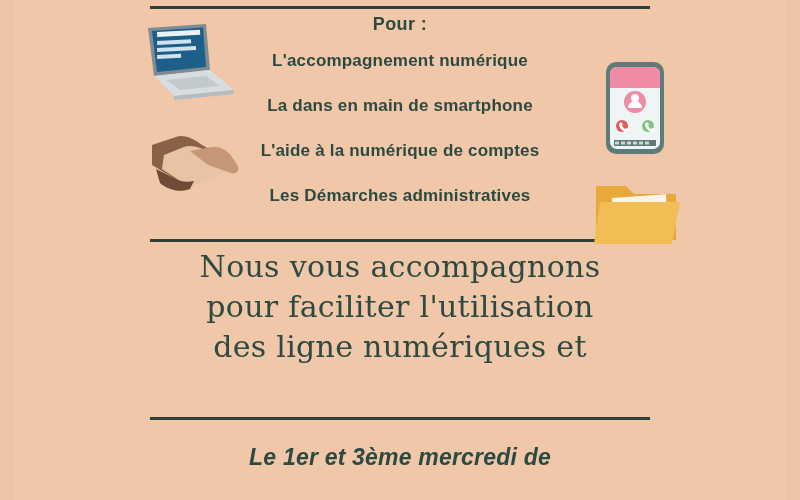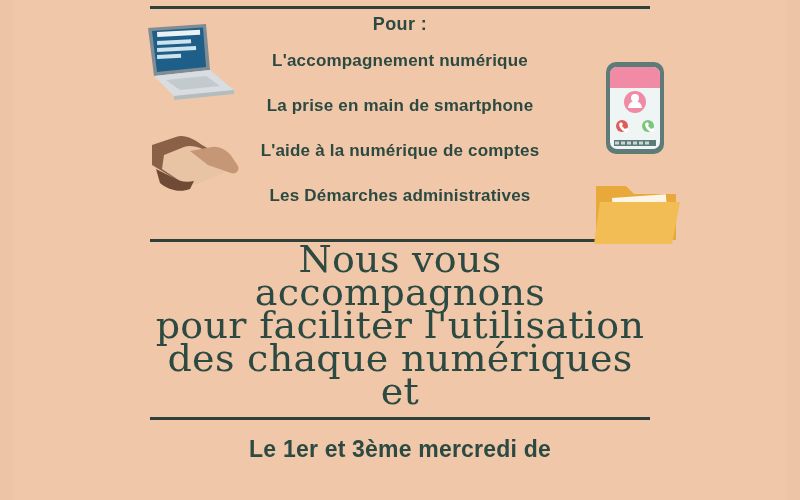--- a/index.html
+++ b/index.html
@@ -68,37 +68,38 @@
     letter-spacing: 0.2px;
     margin: 0 0 25px 0;
   }
   .list-item:last-child { margin-bottom: 12px; }
 
   .script-block {
     top: 243px;
   }
   .script-line {
     font-family: "DejaVu Serif", serif;
-    font-size: 38px;
+    font-size: 30px;
     line-height: 33px;
     color: #2c4a42;
     letter-spacing: 0.3px;
-    margin: 0;
+    margin: 7px;
   }
 
   .schedule-block {
     top: 432px;
   }
   .schedule-line {
     font-size: 23px;
     font-weight: bold;
     color: #2c4a42;
     line-height: 34px;
     letter-spacing: 0.2px;
-    margin: 0;
+    margin: 8px;
+    font-style: italic;
   }
 
   
   .illu { position: absolute; }
 
   
   .laptop { left: 144px; top: 22px; width: 94px; height: 78px; }
 
   
   .handshake { left: 150px; top: 125px; width: 92px; height: 74px; }
@@ -174,28 +175,28 @@
       <path d="M4,14 L34,14 L42,22 L84,22 L84,68 L4,68 Z" fill="#e9a83a"></path>
       <rect x="20" y="26" width="54" height="34" fill="#fdf6e6" transform="rotate(-4 20 26)"></rect>
       <rect x="24" y="30" width="54" height="34" fill="#ffffff" transform="rotate(2 24 30)"></rect>
       <path d="M8,30 L88,30 L80,72 L2,72 Z" fill="#f3bd55"></path>
     </svg>
   </div>
 
   <div class="center-col list-block">
     <p class="label-pour">Pour :</p>
     <p class="list-item">L'accompagnement numérique</p>
-    <p class="list-item">La prise en main de smartphone</p>
+    <p class="list-item">La dans en main de smartphone</p>
     <p class="list-item">L'aide à la numérique de comptes</p>
     <p class="list-item">Les Démarches administratives</p>
   </div>
 
   <div class="center-col script-block">
     <p class="script-line">Nous vous accompagnons</p>
     <p class="script-line">pour faciliter l'utilisation</p>
-    <p class="script-line">des chaque numériques et</p>
+    <p class="script-line">des ligne numériques et</p>
   </div>
 
   <div class="center-col schedule-block">
     <p class="schedule-line">Le 1er et 3ème mercredi de</p>
   </div>
 
 </div>
 
 </body></html>

